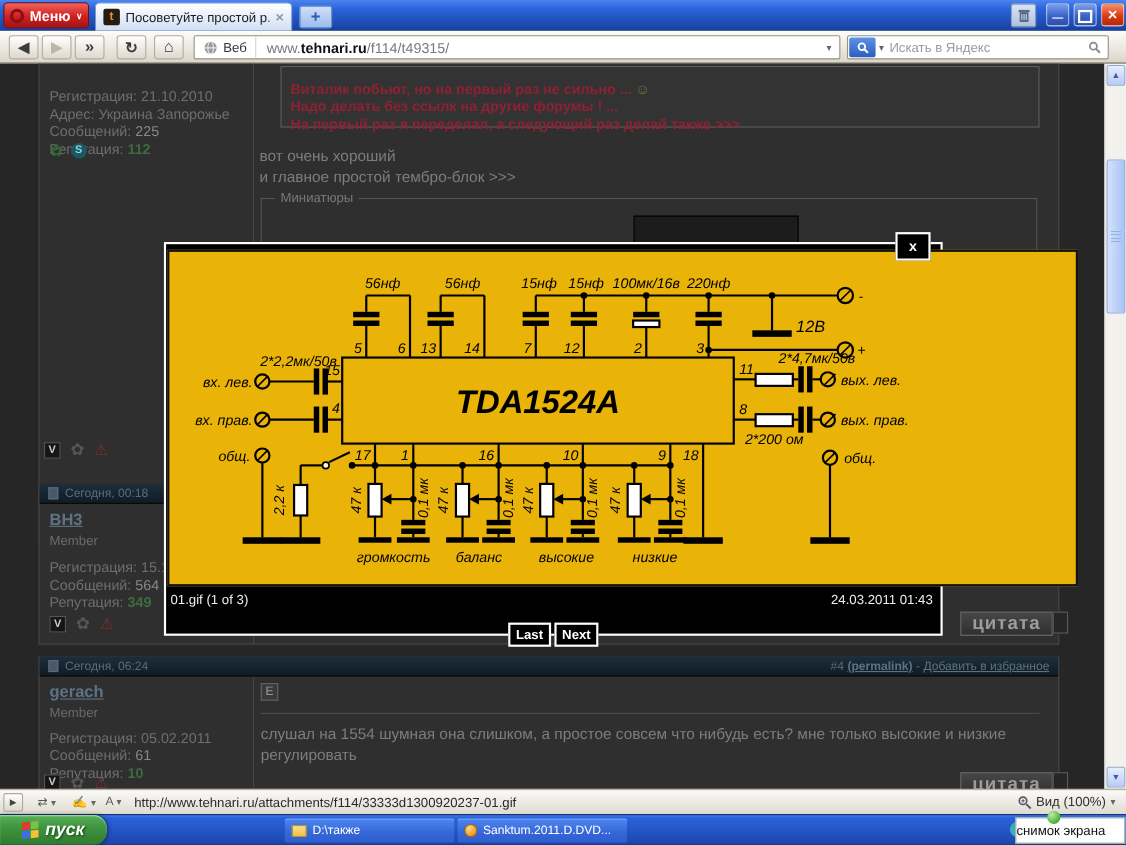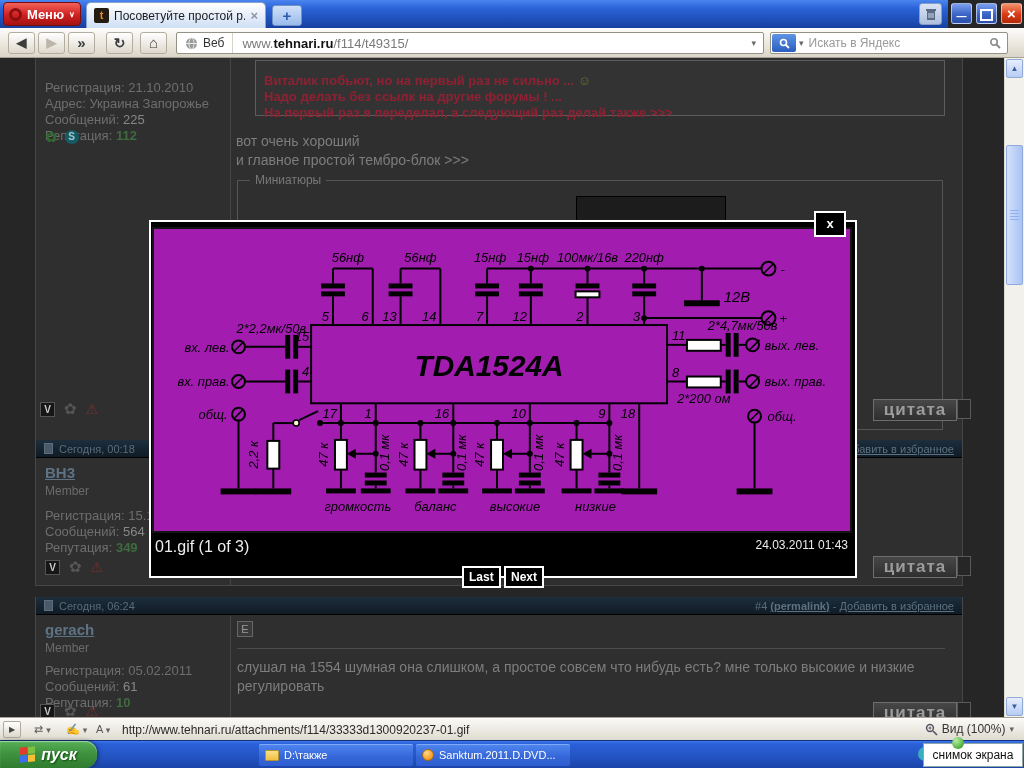--- a/index.html
+++ b/index.html
@@ -1,20 +1,20 @@
 <!DOCTYPE html>
 <html><head>
 <meta charset="utf-8">
 <style>
   html,body{margin:0;padding:0}
   body{width:1024px;height:768px;position:relative;overflow:hidden;
        font-family:"Liberation Sans",sans-serif;background:#262626}
   .abs{position:absolute}
   
-  #titlebar{left:0;top:0;width:948px;height:28px;
+  #titlebar{left:0;top:0;width:1024px;height:28px;
     background:linear-gradient(#4a85f0 0%,#2a63d8 30%,#1c4ab0 80%,#1640a0 100%)}
   .menu-btn{left:3px;top:2px;width:78px;height:24px;border-radius:4px;
     background:linear-gradient(#f2625a,#cf2020 55%,#a31313);border:1px solid #7a0e0e;
     color:#fff;font-weight:bold;font-size:13px;display:flex;align-items:center;
     justify-content:center;gap:5px;box-sizing:border-box}
   .o-ring{width:13px;height:13px;border:3px solid #8d1010;border-radius:50%;box-sizing:border-box}
   .tab{left:86px;top:2px;width:180px;height:26px;border-radius:5px 5px 0 0;
     background:linear-gradient(#ffffff,#e2ebf9 60%,#cfdff5);border:1px solid #88a5ce;border-bottom:0;
     display:flex;align-items:center;gap:5px;padding:0 7px;box-sizing:border-box}
   .favicon{width:15px;height:15px;background:#241c10;border-radius:2px;color:#ef8b2a;
@@ -92,23 +92,23 @@
   .thumb{background:#1c1c1c;border:1px solid #000;box-sizing:border-box}
   .smiley-dim{color:#6b7a2a;font-weight:normal}
   .msg-ico{width:16px;height:16px;background:#3a3a3a;border:1px solid #666;color:#999;
     font-size:11px;text-align:center;line-height:15px;box-sizing:border-box}
   .hline{height:1px;background:#4c4c4c}
   
   .lb-box{left:149px;top:220px;width:708px;height:358px;background:#000;border:2px solid #fff;
     box-sizing:border-box;z-index:40}
   .lb-x{left:814px;top:211px;width:32px;height:26px;background:#000;border:2px solid #fff;
     color:#fff;font-size:13px;font-weight:bold;text-align:center;line-height:21px;box-sizing:border-box;z-index:43}
-  .lb-img{left:152px;top:227px;width:700px;height:306px;background:#a21caf;border:2px solid #141414;
+  .lb-img{left:152px;top:227px;width:828px;height:306px;background:#eab308;border:2px solid #141414;
     box-sizing:border-box;z-index:41}
-  .lb-file{left:155px;top:538px;color:#ededed;font-size:16px;z-index:42}
+  .lb-file{left:155px;top:538px;color:#ededed;font-size:12px;z-index:42}
   .lb-time{left:600px;top:538px;width:248px;text-align:right;color:#ededed;font-size:12px;z-index:42}
   .lb-btn{top:566px;height:22px;background:#000;border:2px solid #fff;color:#fff;font-size:12px;
     font-weight:bold;line-height:18px;padding:0 5px;text-align:center;box-sizing:border-box;z-index:44}
   
   #statusbar{left:0;top:718px;width:1024px;height:22px;
     background:linear-gradient(#faf9f6,#dfdbd0);border-top:1px solid #fff;
     box-shadow:0 -1px 0 #a8a093;box-sizing:border-box;font-size:12px}
   .st-btn{left:3px;top:2px;width:18px;height:17px;border:1px solid #b0aa9d;border-radius:2px;
     background:linear-gradient(#fff,#ddd8cc);color:#444;font-size:8px;text-align:center;
     line-height:16px;box-sizing:border-box}
@@ -128,21 +128,21 @@
     gap:1px;transform:skewY(-6deg)}
   .flag span{display:block}
   .task{top:3px;height:22px;width:154px;border-radius:2px;display:flex;align-items:center;gap:5px;
     padding:0 6px;box-sizing:border-box;color:#fff;font-size:11px;white-space:nowrap;overflow:hidden;
     background:linear-gradient(#4f87f0,#3566d8 60%,#2e5ecf);box-shadow:inset 0 1px 0 #7fa8f5}
   .task.active{background:linear-gradient(#17429e,#2153c0);box-shadow:inset 0 1px 3px #06246b}
   .o-ico{width:5px;height:5px;background:#fff;border:3px solid #e23c2c;border-radius:50%}
   .folder-ico{width:12px;height:9px;background:linear-gradient(#fbe089,#efc042);border:1px solid #b8922f;border-radius:1px}
   .ball-ico{width:10px;height:10px;border-radius:50%;background:radial-gradient(circle at 35% 30%,#ffd98a,#f59b1e 70%,#c77d14);border:1px solid #a96a10}
   .traylabel{left:923px;top:2px;width:100px;height:24px;background:#fff;border:1px solid #8fa4a4;
-    color:#111;font-size:12px;display:flex;align-items:center;justify-content:center;box-sizing:border-box;z-index:5}
+    color:#111;font-size:12px;display:flex;align-items:center;justify-content:flex-start;box-sizing:border-box;z-index:5}
   .teal-dot{left:918px;top:6px;width:14px;height:14px;border-radius:50%;background:#3aaebc;z-index:4}
   .green-dot{left:952px;top:737px;width:12px;height:12px;border-radius:50%;
     background:radial-gradient(circle at 35% 30%,#b8f0a0,#4cae3c 70%,#2f7d26);z-index:6}
   
   .ckt{stroke:#000;stroke-width:2;fill:none}
   .ckt-f{fill:#000;stroke:none}
   .ckt-w{fill:#fff;stroke:#000;stroke-width:2}
   text{font-family:"Liberation Sans",sans-serif}
   .ct{font-size:13px;font-style:italic;fill:#000;stroke:none}
   .ct-ic{font-size:30px;font-style:italic;font-weight:bold;fill:#000;stroke:none}

